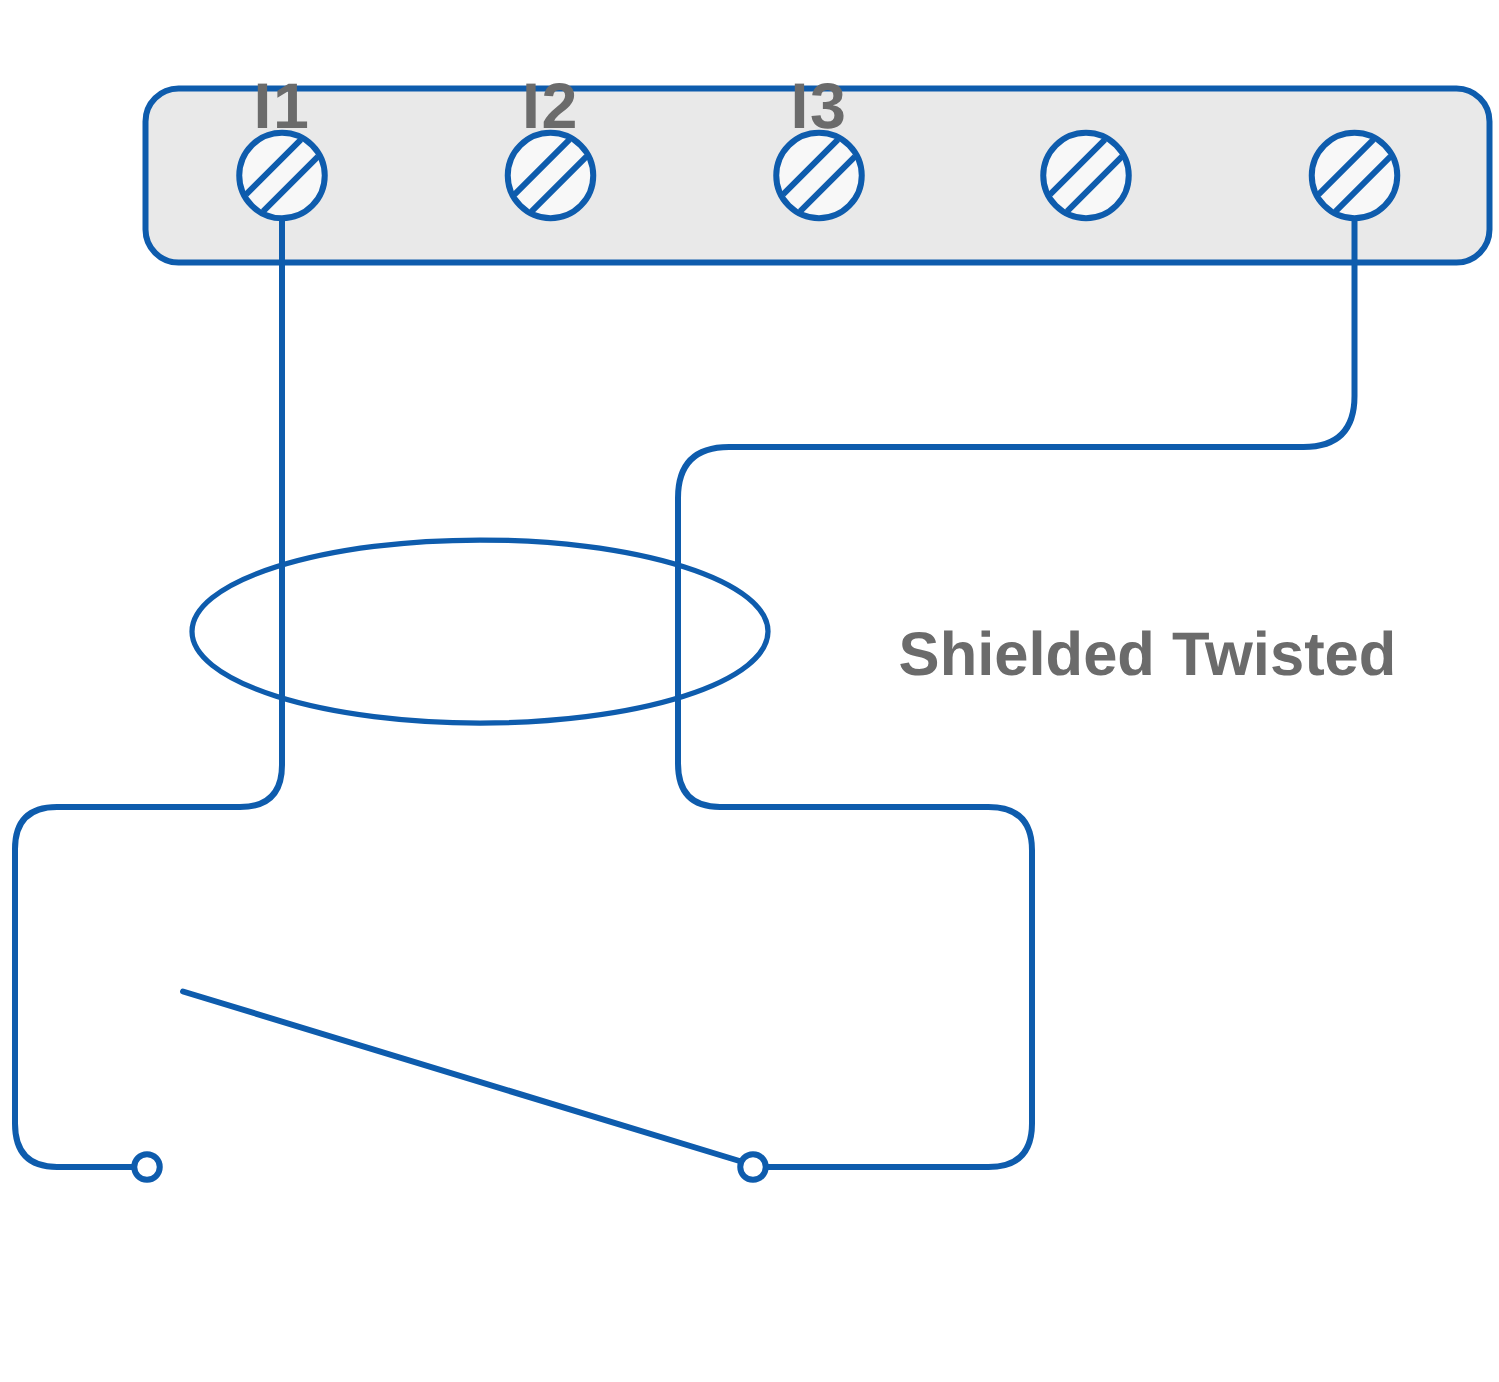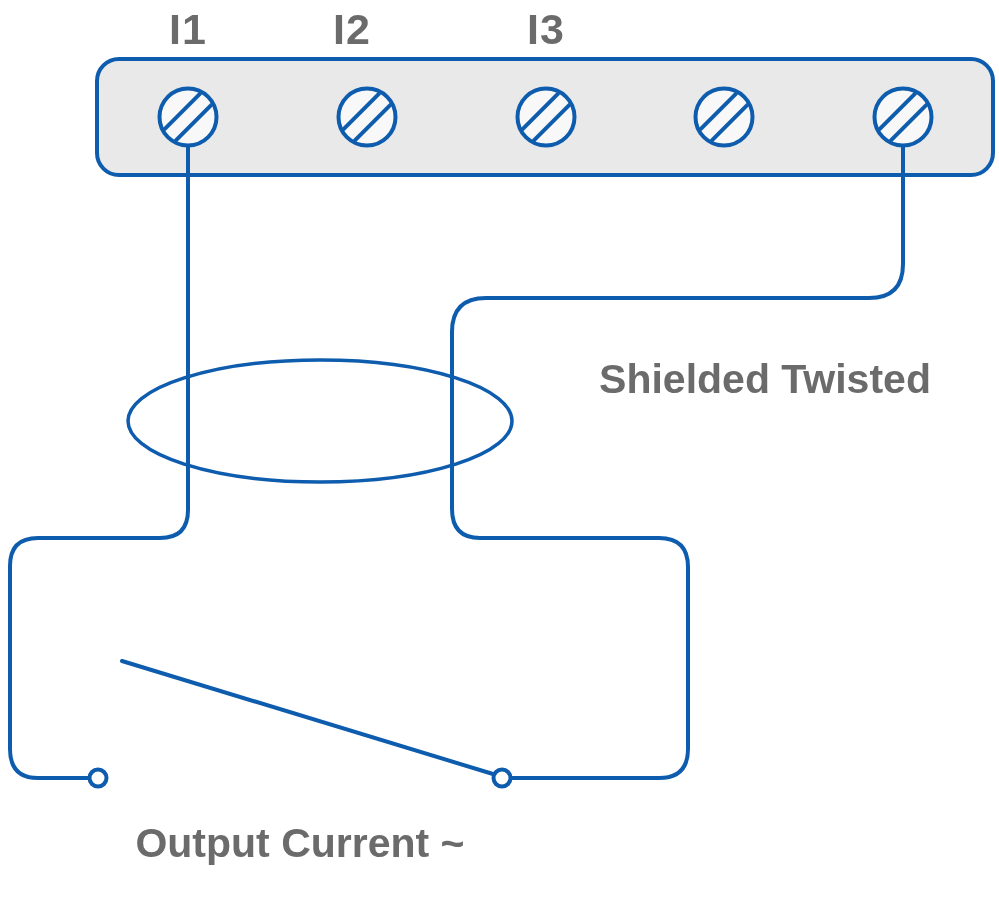--- a/index.html
+++ b/index.html
@@ -56,20 +56,21 @@
     stroke-width:4;
     stroke-linecap:round;
   }
 
   .lbl{
     position:absolute;
     color:var(--label-gray);
     font-weight:bold;
     text-align:center;
     white-space:nowrap;
+    margin-top:42px;
   }
   .term-lbl{
     width:120px;
     top:6px;
     font-size:43px;
     line-height:46px;
     letter-spacing:1px;
   }
   .big-lbl{
     font-size:41px;
@@ -104,24 +105,23 @@
     <use href="#screw-sym" x="724" y="117"></use>
     <use href="#screw-sym" x="903" y="117"></use>
 
     <line class="switch-arm" x1="122" y1="661" x2="493" y2="774"></line>
 
     <circle class="contact" cx="98" cy="778" r="8.5"></circle>
     <circle class="contact" cx="502" cy="778" r="8.5"></circle>
   </svg>
 
   <div class="lbl term-lbl" style="left:128px;">I1</div>
-  <div class="lbl term-lbl" style="left:292px;">I2</div>
+  <div class="lbl term-lbl" style="left:307px;">I2</div>
   <div class="lbl term-lbl" style="left:486px;">I3</div>
 
-  <div class="lbl big-lbl" style="left:535px;top:356px;width:460px;">
+  <div class="lbl big-lbl" style="left:535px;top:371px;width:460px;">
     <div>Shielded Twisted</div>
   </div>
 
   <div class="lbl big-lbl" style="left:70px;top:820px;width:460px;">
-    <div>Output Current ~</div>
   </div>
 
 </div>
 
 </body></html>

